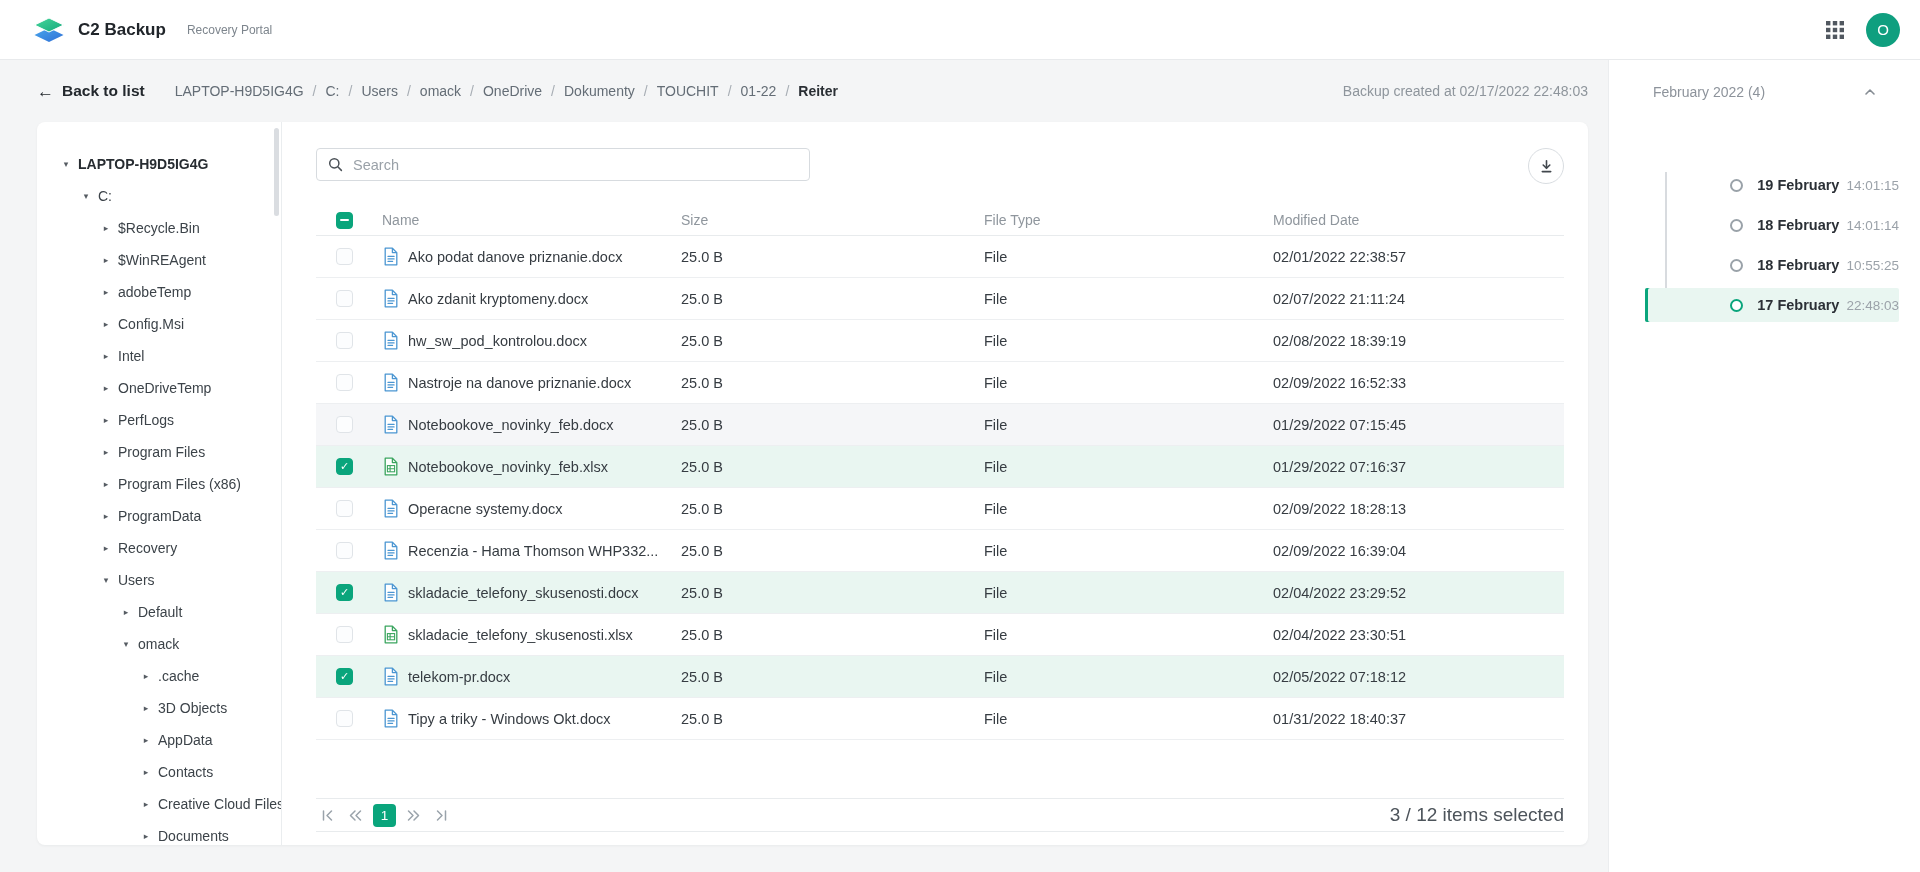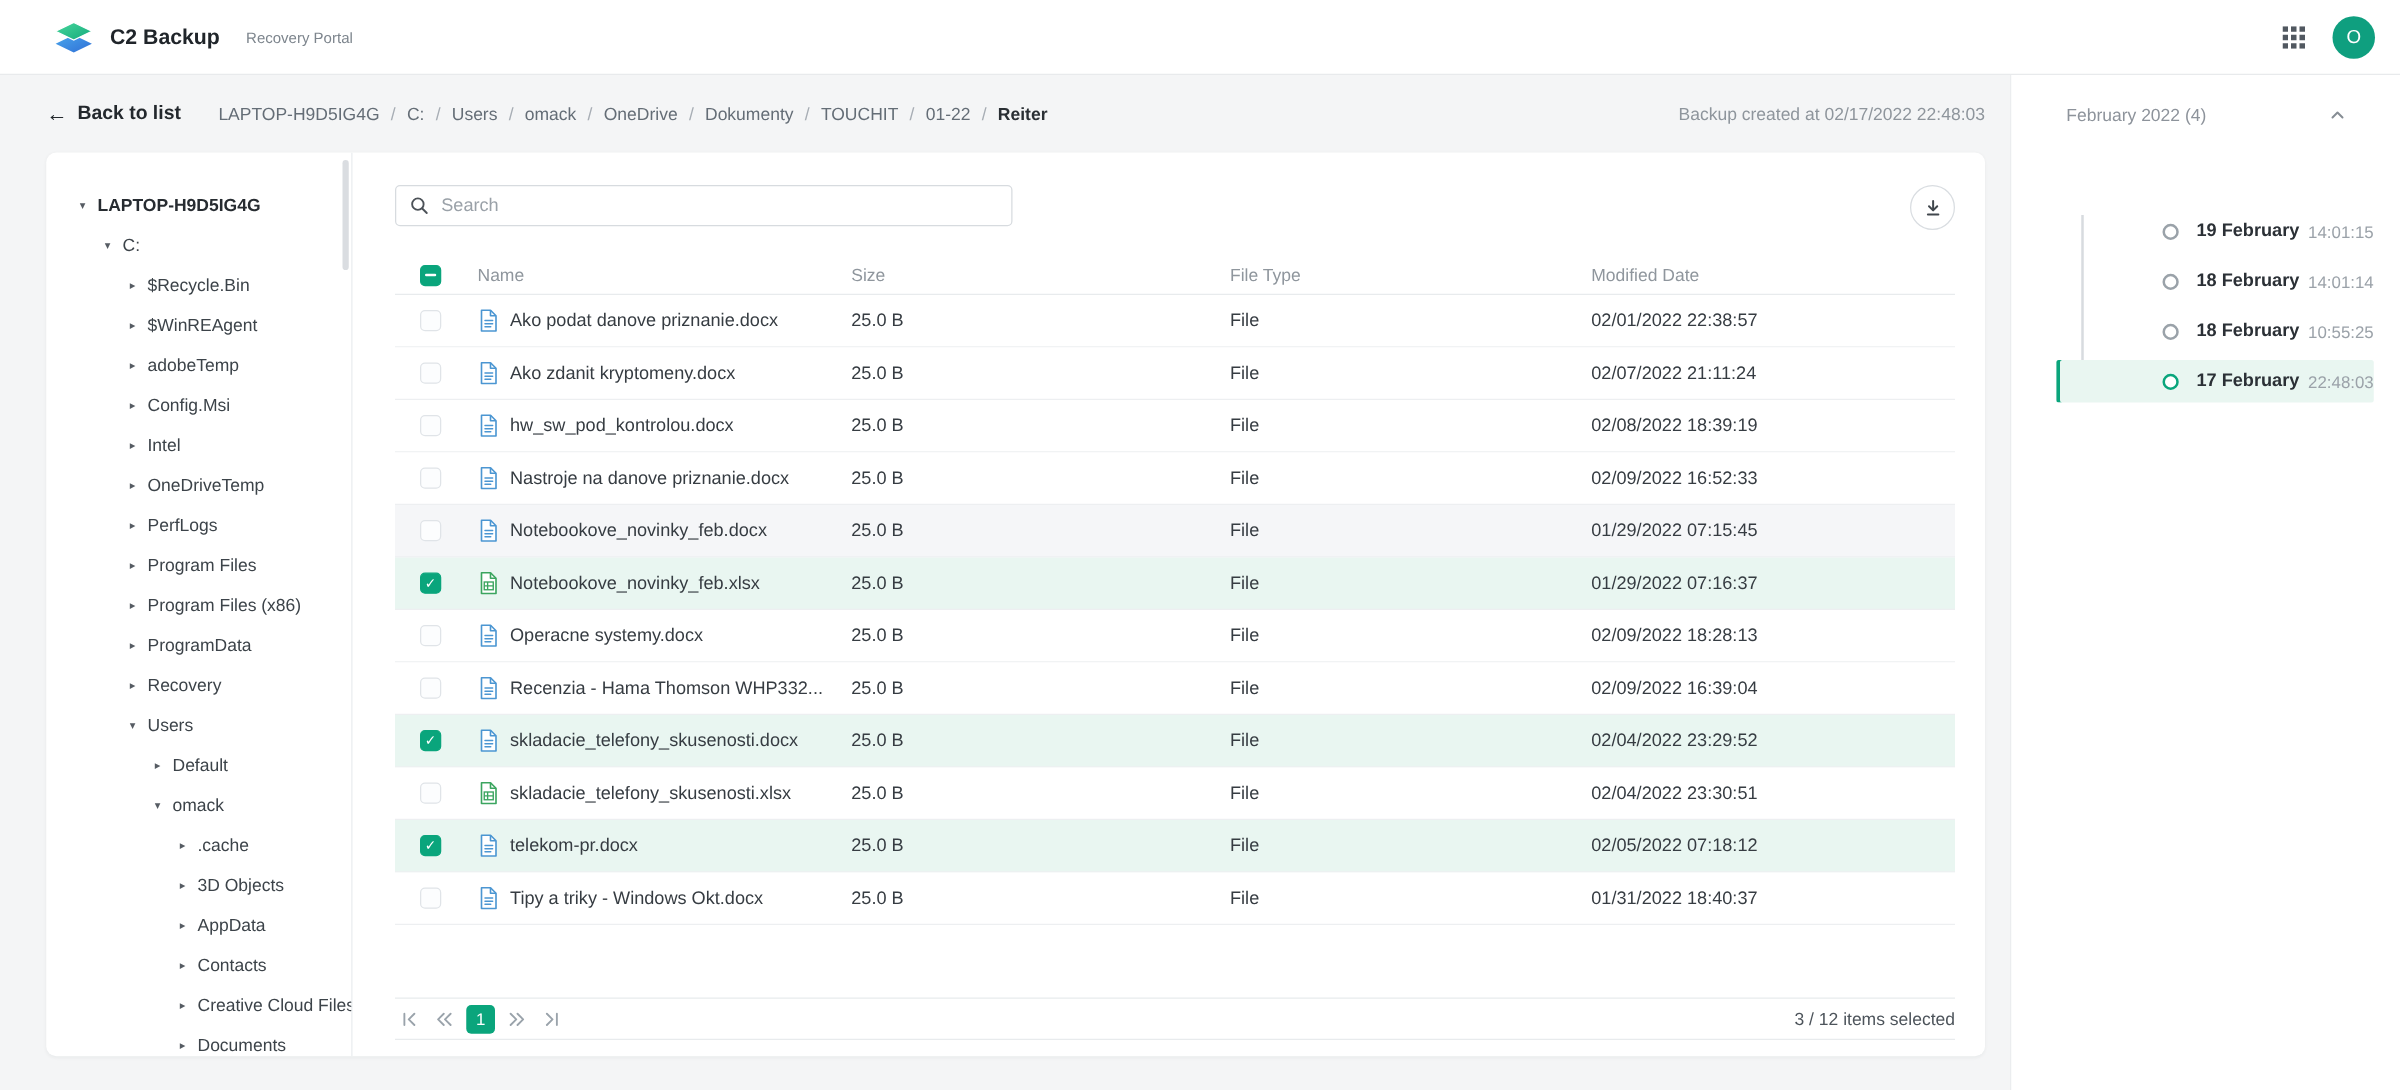--- a/index.html
+++ b/index.html
@@ -9,21 +9,21 @@
     font-family:"Liberation Sans","DejaVu Sans",sans-serif;
     color:#33383d;
     -webkit-font-smoothing:antialiased;
   }
   .root{position:relative;width:1920px;height:872px;}
 
   
   .header{
     position:absolute;top:0;left:0;right:0;height:60px;background:#fff;
     border-bottom:1px solid #e8eaec;display:flex;align-items:center;
-    padding:0 20px 0 42px;box-sizing:border-box;z-index:5;
+    padding:0 20px 0 32px;box-sizing:border-box;z-index:5;
   }
   .logo{display:flex;align-items:center;gap:12px;}
   .app-title{font-size:17px;font-weight:700;color:#20252a;}
   .app-subtitle{font-size:12px;color:#7d858d;margin-left:9px;}
   .header-spacer{flex:1;}
   .apps-btn{width:30px;height:30px;display:flex;align-items:center;justify-content:center;cursor:pointer;margin-right:16px;}
   .avatar{
     width:34px;height:34px;border-radius:50%;background:#0f9f7f;color:#fff;
     display:flex;align-items:center;justify-content:center;font-size:15px;cursor:pointer;
   }
@@ -101,21 +101,21 @@
   .pagination-bar{
     position:absolute;left:34px;right:24px;bottom:13px;height:34px;
     border-top:1px solid #e8ebed;border-bottom:1px solid #e8ebed;
     display:flex;align-items:center;box-sizing:border-box;
   }
   .pg-btn{width:22px;height:22px;display:flex;align-items:center;justify-content:center;cursor:pointer;margin-right:6px;}
   .pg-current{
     width:23px;height:23px;border-radius:4px;background:#0aa57c;color:#fff;font-size:13.5px;
     display:flex;align-items:center;justify-content:center;cursor:pointer;margin:0 6px 0 1px;
   }
-  .selection-summary{margin-left:auto;font-size:14px;color:#4d545b;}
+  .selection-summary{margin-left:auto;font-size:19px;color:#4d545b;}
 
   
   .vp-head{display:flex;align-items:center;padding:20px 23px 0 44px;}
   .vp-title{font-size:20px;font-weight:700;color:#24292e;flex:1;}
   .round-btn{
     width:34px;height:34px;border-radius:50%;border:1px solid #dfe3e6;background:#fff;
     display:flex;align-items:center;justify-content:center;cursor:pointer;margin-left:10px;flex:none;
   }
   .vp-month-row{display:flex;align-items:center;padding:24px 43px 0 44px;}
   .vp-month{font-size:14px;color:#8d939b;flex:1;cursor:pointer;}

